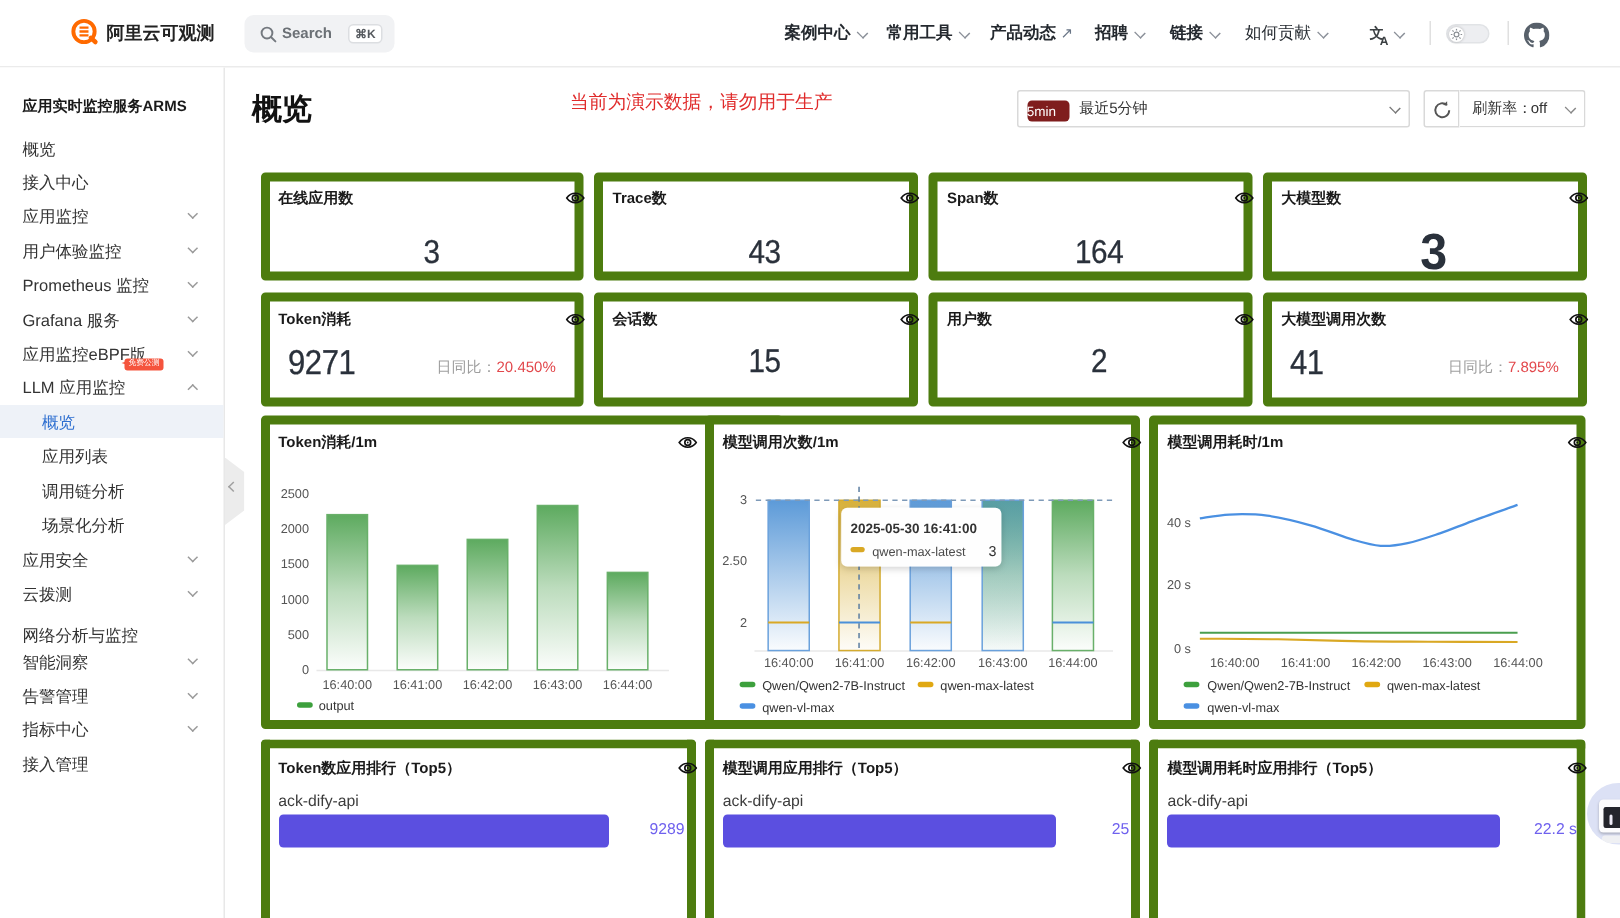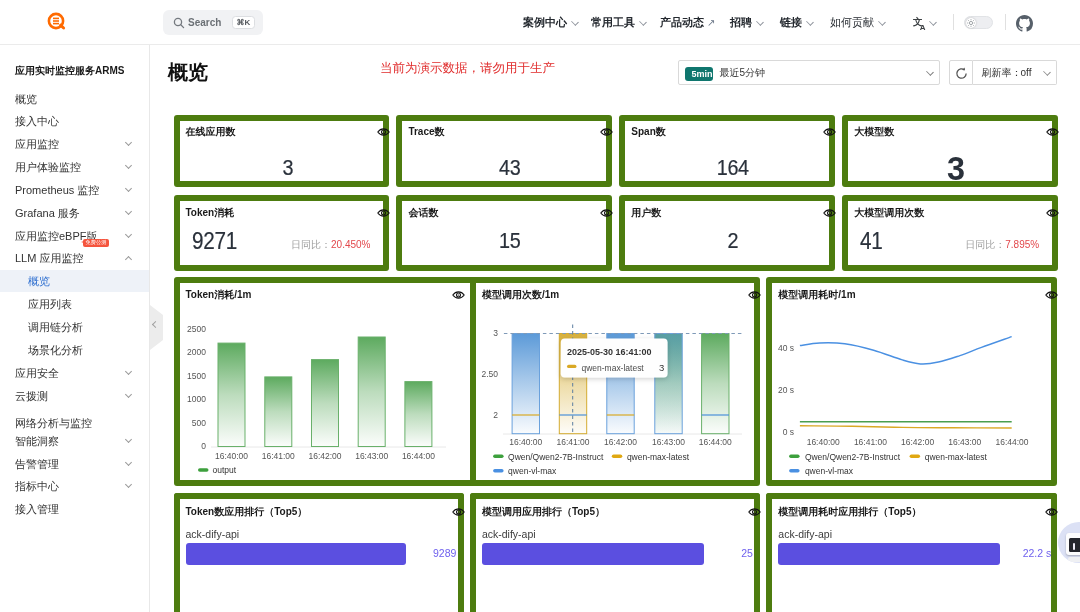--- a/index.html
+++ b/index.html
@@ -19,20 +19,21 @@
 <body>
 
 <div class="abs" style="left:0;top:0;width:1080px;height:45px;border-bottom:1px solid #ebebeb;background:#fff">
 <svg class="abs" style="left:47px;top:12px" width="19" height="19" viewBox="0 0 19 19">
 <circle cx="9" cy="9" r="7.1" fill="none" stroke="#ff6a00" stroke-width="2.6"></circle>
 <path d="M13.6 13.2 L16.6 16" stroke="#ff6a00" stroke-width="3" stroke-linecap="round"></path>
 <line x1="6" y1="6.4" x2="12" y2="6.4" stroke="#ff6a00" stroke-width="1.6"></line>
 <line x1="6" y1="9" x2="12" y2="9" stroke="#ff6a00" stroke-width="1.6"></line>
 <line x1="6" y1="11.6" x2="12" y2="11.6" stroke="#ff6a00" stroke-width="1.6"></line>
 </svg>
+<div class="abs" style="left:71px;top:0;height:45px;line-height:45px;font-size:12px;font-weight:bold;color:#222">阿里云可观测</div>
 <div class="abs" style="left:163px;top:10px;width:100px;height:25px;background:#f1f2f4;border-radius:6px">
 <svg class="abs" style="left:10px;top:6.5px" width="12" height="12" viewBox="0 0 12 12">
         <circle cx="5" cy="5" r="3.6" fill="none" stroke="#74797f" stroke-width="1.3"></circle>
         <line x1="7.8" y1="7.8" x2="10.6" y2="10.6" stroke="#74797f" stroke-width="1.3" stroke-linecap="round"></line>
       </svg>
 <div class="abs" style="left:25px;top:0;height:25px;line-height:25px;font-size:10px;font-weight:bold;color:#6b7075">Search</div>
 <div class="abs" style="left:69px;top:6px;width:23px;height:13px;background:#fff;border:1px solid #dcdee1;border-radius:3.5px;font-size:8px;color:#55595e;text-align:center;line-height:12px;font-weight:bold">⌘K</div>
 </div>
 <div class="nav" style="left:523px;font-weight:bold">案例中心</div>
 <div class="abs" style="left:572px;top:18.5px">
@@ -122,21 +123,21 @@
 <div class="abs" style="left:83px;top:193.6px;width:26px;height:8px;background:#f5543d;border-radius:2px">
       <div style="font-size:10px;color:#fff;transform:scale(0.52);transform-origin:0 0;width:50px;line-height:8px;text-align:center;margin-top:1.5px">免费公测</div>
       <div class="abs" style="left:-2.5px;top:2.5px;width:0;height:0;border-top:1.5px solid transparent;border-bottom:1.5px solid transparent;border-right:3px solid #f5543d"></div>
     </div>
 </div>
 <div class="abs" style="left:150px;top:305px;width:13px;height:45px;background:#ececec;clip-path:polygon(0 0,100% 22%,100% 78%,0 100%)"></div>
 <div class="abs" style="left:153px;top:322px;width:5px;height:5px;border-left:1.2px solid #a0a0a0;border-bottom:1.2px solid #a0a0a0;transform:rotate(45deg)"></div>
 <div class="abs" style="left:168px;top:58.5px;font-size:20px;font-weight:bold;color:#111">概览</div>
 <div class="abs" style="left:380px;top:59.5px;width:320px;text-align:left;font-size:12.5px;color:#e02b2b;white-space:nowrap">当前为演示数据，请勿用于生产</div>
 <div class="abs" style="left:677.5px;top:60px;width:262px;height:24.5px;border:1px solid #d9d9d9;border-radius:2px;background:#fff">
-<div class="abs" style="left:6px;top:6px;width:28px;height:14px;background:#0f766e;border-radius:3px;color:#fff;font-size:9px;font-weight:bold;text-align:right;line-height:14px">5min</div>
+<div class="abs" style="left:6px;top:6px;width:28px;height:14px;background:#7f1d1d;border-radius:3px;color:#fff;font-size:9px;font-weight:normal;text-align:left;line-height:14px">5min</div>
 <div class="abs" style="left:41px;top:0;height:24.5px;line-height:24.5px;font-size:10px;color:#333">最近5分钟</div>
 <div class="abs" style="left:248px;top:7.5px">
       <span class="chev" style="border-color:#777"></span>
     </div>
 </div>
 <div class="abs" style="left:948.5px;top:60px;width:24px;height:24.5px;border:1px solid #d9d9d9;border-radius:2px 0 0 2px;background:#fff">
 <svg class="abs" style="left:5px;top:5.5px" width="13" height="13" viewBox="0 0 14 14">
       <path d="M12 7a5 5 0 1 1-1.7-3.75" fill="none" stroke="#555" stroke-width="1.4"></path>
       <path d="M10.5 0.5 L10.6 3.6 L7.6 3.2 Z" fill="#555"></path>
     </svg>

